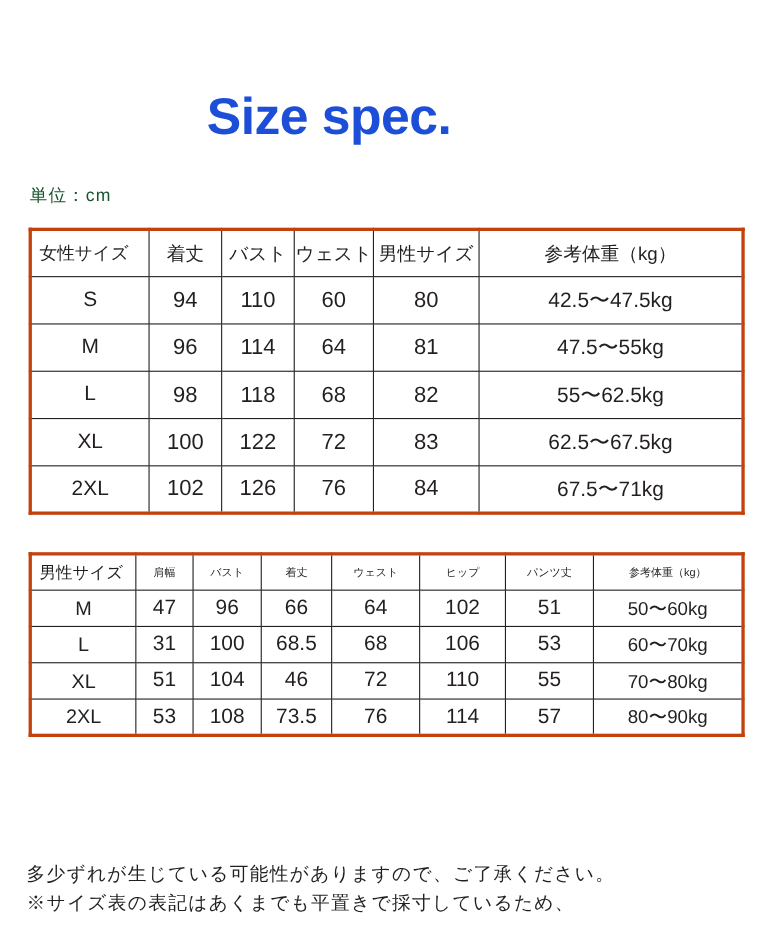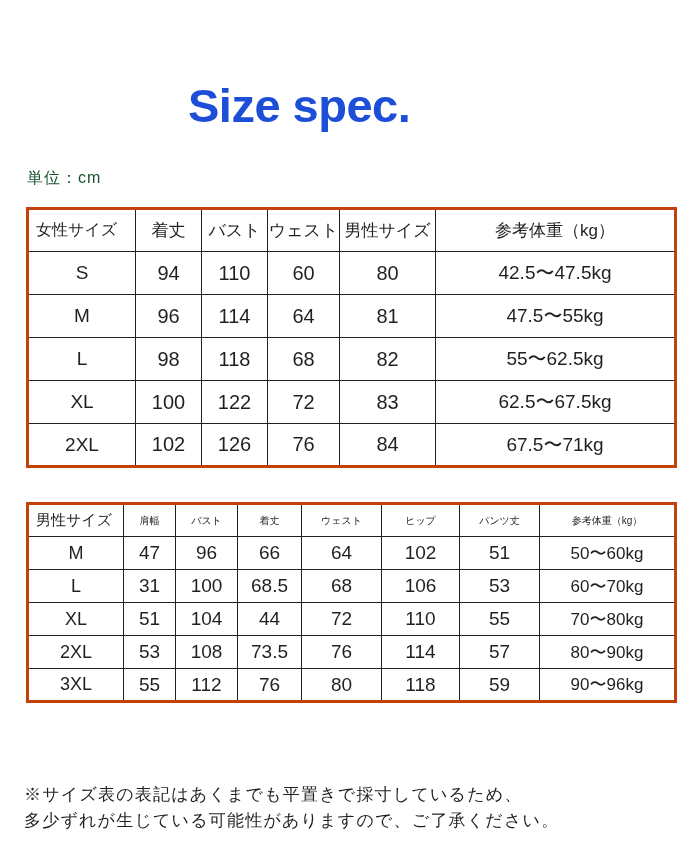--- a/index.html
+++ b/index.html
@@ -257,47 +257,37 @@
         <td class="cell">68.5</td>
         <td class="cell">68</td>
         <td class="cell">106</td>
         <td class="cell">53</td>
         <td class="cell wt">60〜70kg</td>
       </tr>
       <tr>
         <td class="cell sz">XL</td>
         <td class="cell">51</td>
         <td class="cell">104</td>
-        <td class="cell">44</td>
+        <td class="cell">46</td>
         <td class="cell">72</td>
         <td class="cell">110</td>
         <td class="cell">55</td>
         <td class="cell wt">70〜80kg</td>
       </tr>
       <tr>
         <td class="cell sz">2XL</td>
         <td class="cell">53</td>
         <td class="cell">108</td>
         <td class="cell">73.5</td>
         <td class="cell">76</td>
         <td class="cell">114</td>
         <td class="cell">57</td>
         <td class="cell wt">80〜90kg</td>
       </tr>
-      <tr>
-        <td class="cell sz">3XL</td>
-        <td class="cell">55</td>
-        <td class="cell">112</td>
-        <td class="cell">76</td>
-        <td class="cell">80</td>
-        <td class="cell">118</td>
-        <td class="cell">59</td>
-        <td class="cell wt">90〜96kg</td>
-      </tr>
     </tbody>
   </table>
 
   <div class="footnote">
+    <div>多少ずれが生じている可能性がありますので、ご了承ください。</div>
     <div>※サイズ表の表記はあくまでも平置きで採寸しているため、</div>
-    <div>多少ずれが生じている可能性がありますので、ご了承ください。</div>
   </div>
 
 </div>
 
 </body></html>

